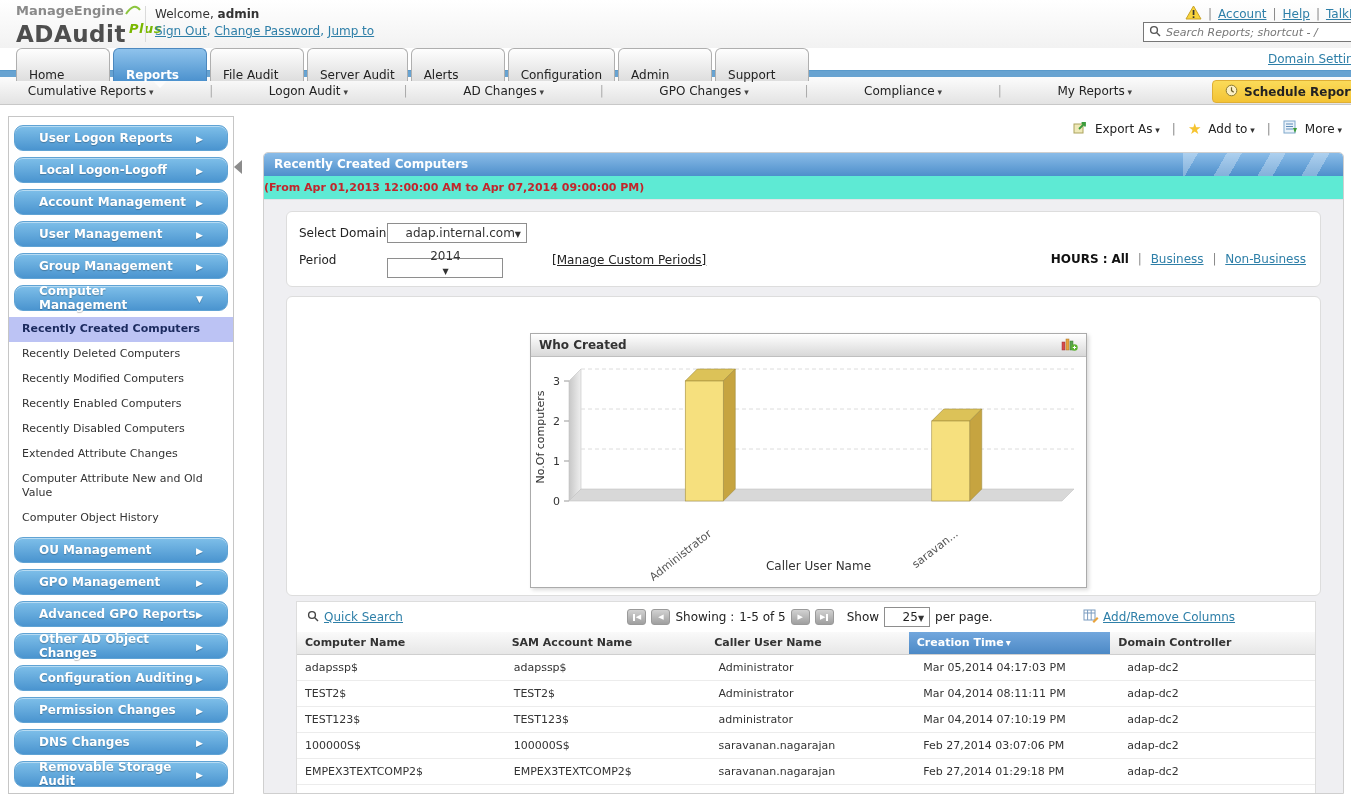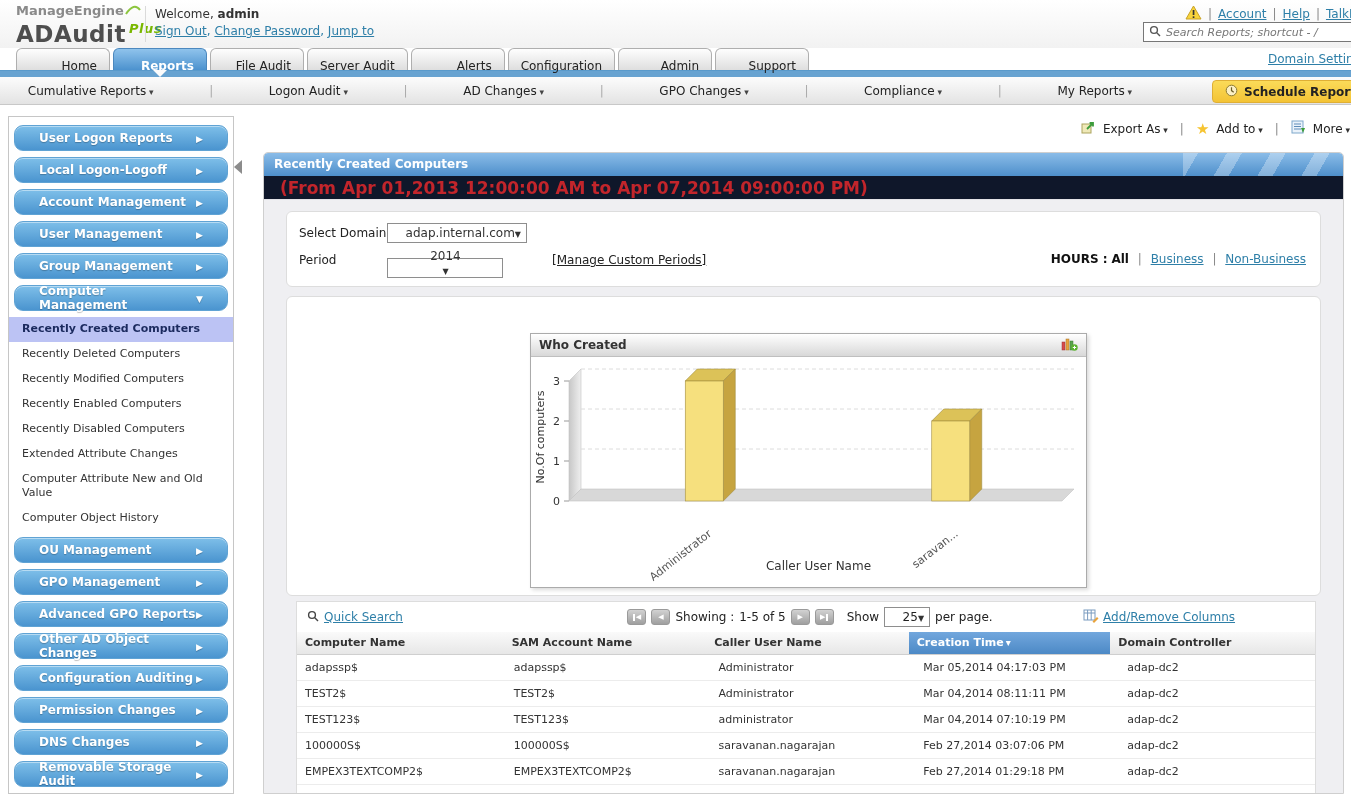--- a/index.html
+++ b/index.html
@@ -24,21 +24,21 @@
   .util-row { position:absolute; left:1185px; top:5px; white-space:nowrap; display:flex; align-items:center; }
   .util-row .pipe { margin:0 6px; }
   .searchbox { position:absolute; left:1143px; top:22px; width:230px; height:20px;
                border:1px solid #777; background:#fff; display:flex; align-items:center; padding:0 5px; gap:5px; }
   .searchbox input { border:none; outline:none; width:180px; font-size:11px; font-style:italic; color:#555;
                      font-family:"DejaVu Sans","Liberation Sans",sans-serif; }
   .searchbox input::placeholder { color:#777; font-style:italic; }
 
   
   .tabstrip { position:absolute; left:0; top:48px; height:22px; display:flex; gap:3px; padding-left:16px; z-index:3; }
-  .tab { position:relative; min-width:94px; padding:7px 12px; text-align:right; line-height:20px; font-size:12px; color:#222;
+  .tab { position:relative; min-width:94px; padding:16px 12px; text-align:left; line-height:20px; font-size:12px; color:#222;
          background:linear-gradient(#FEFEFE,#DEDEDE); border:1px solid #AFAFAF; border-bottom:none;
          border-radius:6px 6px 0 0; cursor:pointer; }
   .tab.active { background:linear-gradient(#8FC3EC,#4C92CE); color:#fff; font-weight:bold; border-color:#4C88BE; }
   .notch { position:absolute; left:50%; bottom:-7px; margin-left:-7px; width:0; height:0;
            border-left:7px solid transparent; border-right:7px solid transparent; border-top:7px solid #FCFCFC; z-index:4; }
   .domain-settings { position:absolute; left:1268px; top:52px; font-size:12px; z-index:3; white-space:nowrap; }
   .bluestripe { position:absolute; left:0; top:70px; width:1351px; height:7px; background:#68A3D1;
                 border-top:1px solid #5A9ACB; z-index:1; }
 
   
@@ -63,36 +63,36 @@
   .garrow::after { content:"▶"; font-size:9px; }
   .sgroup.expanded .garrow::after { content:"▼"; }
   .sublist { margin:2px 0; }
   .subitem { font-size:11px; color:#333; padding:5px 8px 6px 13px; cursor:pointer; line-height:14px; }
   .subitem.selected { background:#BCC3F4; color:#1B2A5E; font-weight:bold; }
   .collapse-handle { position:absolute; left:234px; top:160px; width:0; height:0;
                      border-top:7px solid transparent; border-bottom:7px solid transparent;
                      border-right:8px solid #8C8C8C; cursor:pointer; }
 
   
-  .report-toolbar { position:absolute; top:120px; right:1px; display:flex; align-items:center; gap:7px;
+  .report-toolbar { position:absolute; top:120px; right:9px; display:flex; align-items:center; gap:7px;
                     font-size:12px; color:#222; z-index:2; }
   .ddl { cursor:pointer; }
   .ddl::after { content:" ▾"; font-size:9px; color:#333; }
   .star-glyph { color:#F6C431; font-size:15px; line-height:12px; }
 
   
   .main-panel { position:absolute; left:263px; top:152px; width:1081px; height:642px;
                 background:#EFEFF2; border:1px solid #CFCFCF; border-radius:5px 5px 0 0; overflow:hidden; }
   .title-bar { position:relative; height:23px; background:linear-gradient(#8ABCE8,#4E8FCB);
                border-radius:4px 4px 0 0; color:#fff; font-weight:bold; font-size:12px; line-height:23px;
                padding-left:10px; overflow:hidden; }
   .title-stripes { position:absolute; right:0; top:0; width:160px; height:100%;
                    background:repeating-linear-gradient(120deg, rgba(255,255,255,0.3) 0 13px, rgba(255,255,255,0) 13px 38px); }
-  .date-strip { height:24px; background:#0f172a; color:#C2252B; font-weight:bold; font-size:17px;
-                line-height:24px; padding-left:16px; border-bottom:1px solid #E3E3E7; }
+  .date-strip { height:24px; background:#5eead4; color:#C2252B; font-weight:bold; font-size:11px;
+                line-height:24px; padding-left:0; border-bottom:1px solid #E3E3E7; }
 
   .filter-panel { position:absolute; left:22px; top:58px; width:1035px; height:76px; background:#fff;
                   border:1px solid #DDD; border-radius:6px; font-size:12px; }
   .flabel { position:absolute; color:#222; }
   .fselect { position:absolute; display:flex; justify-content:flex-end; align-items:center; height:20px;
              border:1px solid #8E8E8E; background:#fff; padding:0 5px 0 6px; font-size:12px; cursor:pointer; }
   .caret::after { content:"▼"; font-size:8px; color:#333; }
   .hours { position:absolute; right:14px; top:40px; font-size:12px; color:#111; white-space:nowrap; }
   .hours b { font-weight:bold; }
 

